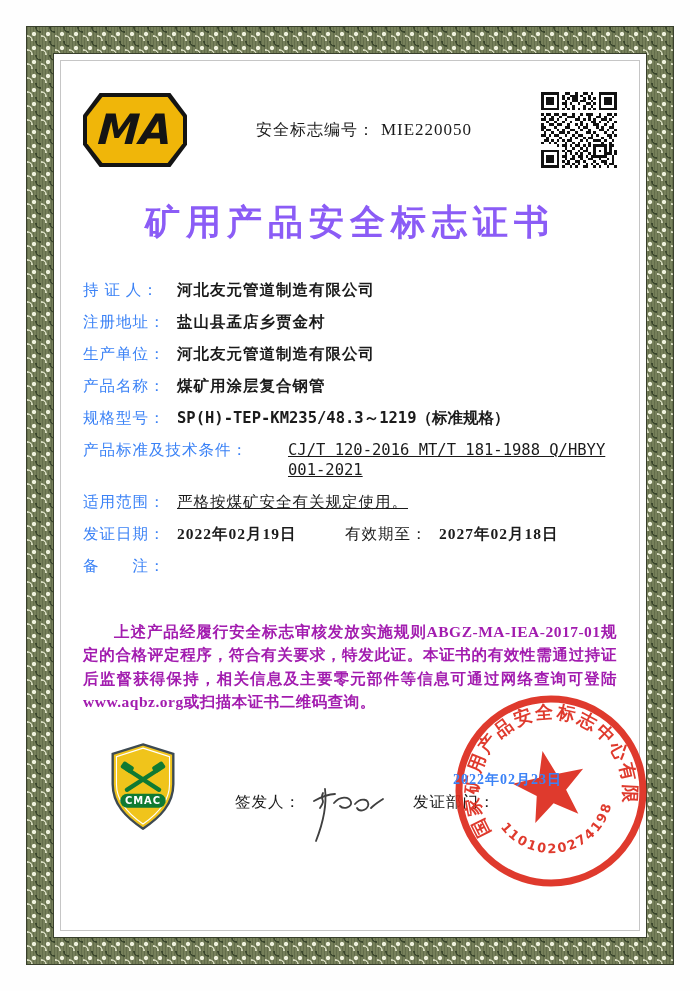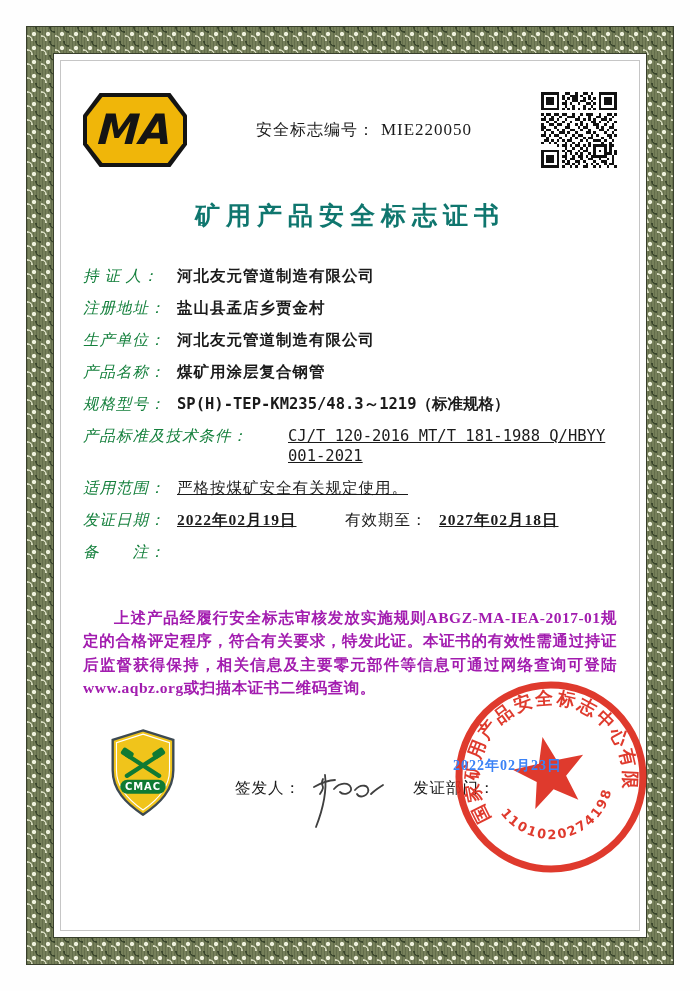--- a/index.html
+++ b/index.html
@@ -43,32 +43,32 @@
     font-family:"DejaVu Sans", sans-serif; font-weight:900; font-style:italic;
     font-size:42px; color:#141414; letter-spacing:0; transform:skewX(-4deg); line-height:1;
   }
   .certno{ flex:1; text-align:center; font-size:16px; letter-spacing:1px; }
   .certno .num{ font-family:"Liberation Serif", serif; font-size:17px; margin-left:6px; }
   .qr{ width:76px; height:76px; flex:none; }
 
   
   .title{
     margin-top:30px; text-align:center;
-    font-size:25px; font-weight:900; letter-spacing:6px; color:#0f766e;
+    font-size:35px; font-weight:900; letter-spacing:6px; color:#8b5cf6;
   }
 
   
   .fields{ margin-top:34px; font-size:15.5px; }
   .row{ display:flex; align-items:baseline; line-height:20px; margin-bottom:12px; }
-  .lbl{ width:94px; flex:none; letter-spacing:1px; color:#15803d;font-style:italic; }
+  .lbl{ width:94px; flex:none; letter-spacing:1px; color:#3b82f6; }
   .val{ font-weight:700; letter-spacing:1px; }
   .val-light{ font-weight:400;text-decoration:underline; }
   .mono{ font-family:"DejaVu Sans Mono", monospace; letter-spacing:0; }
   .row-long .lbl{ width:auto; margin-right:40px; }
-  .row-dates .val{ width:168px;text-decoration:underline; }
+  .row-dates .val{ width:168px; }
   .lbl2{ width:94px; flex:none; letter-spacing:1px; }
 
   
   .statement{
     margin-top:44px; font-size:15.5px; font-weight:700; line-height:1.5;
     text-align:justify; text-indent:2em; letter-spacing:.5px; color:#a21caf;
   }
 
   
   .footer{ position:relative; height:230px; margin-top:2px; }

